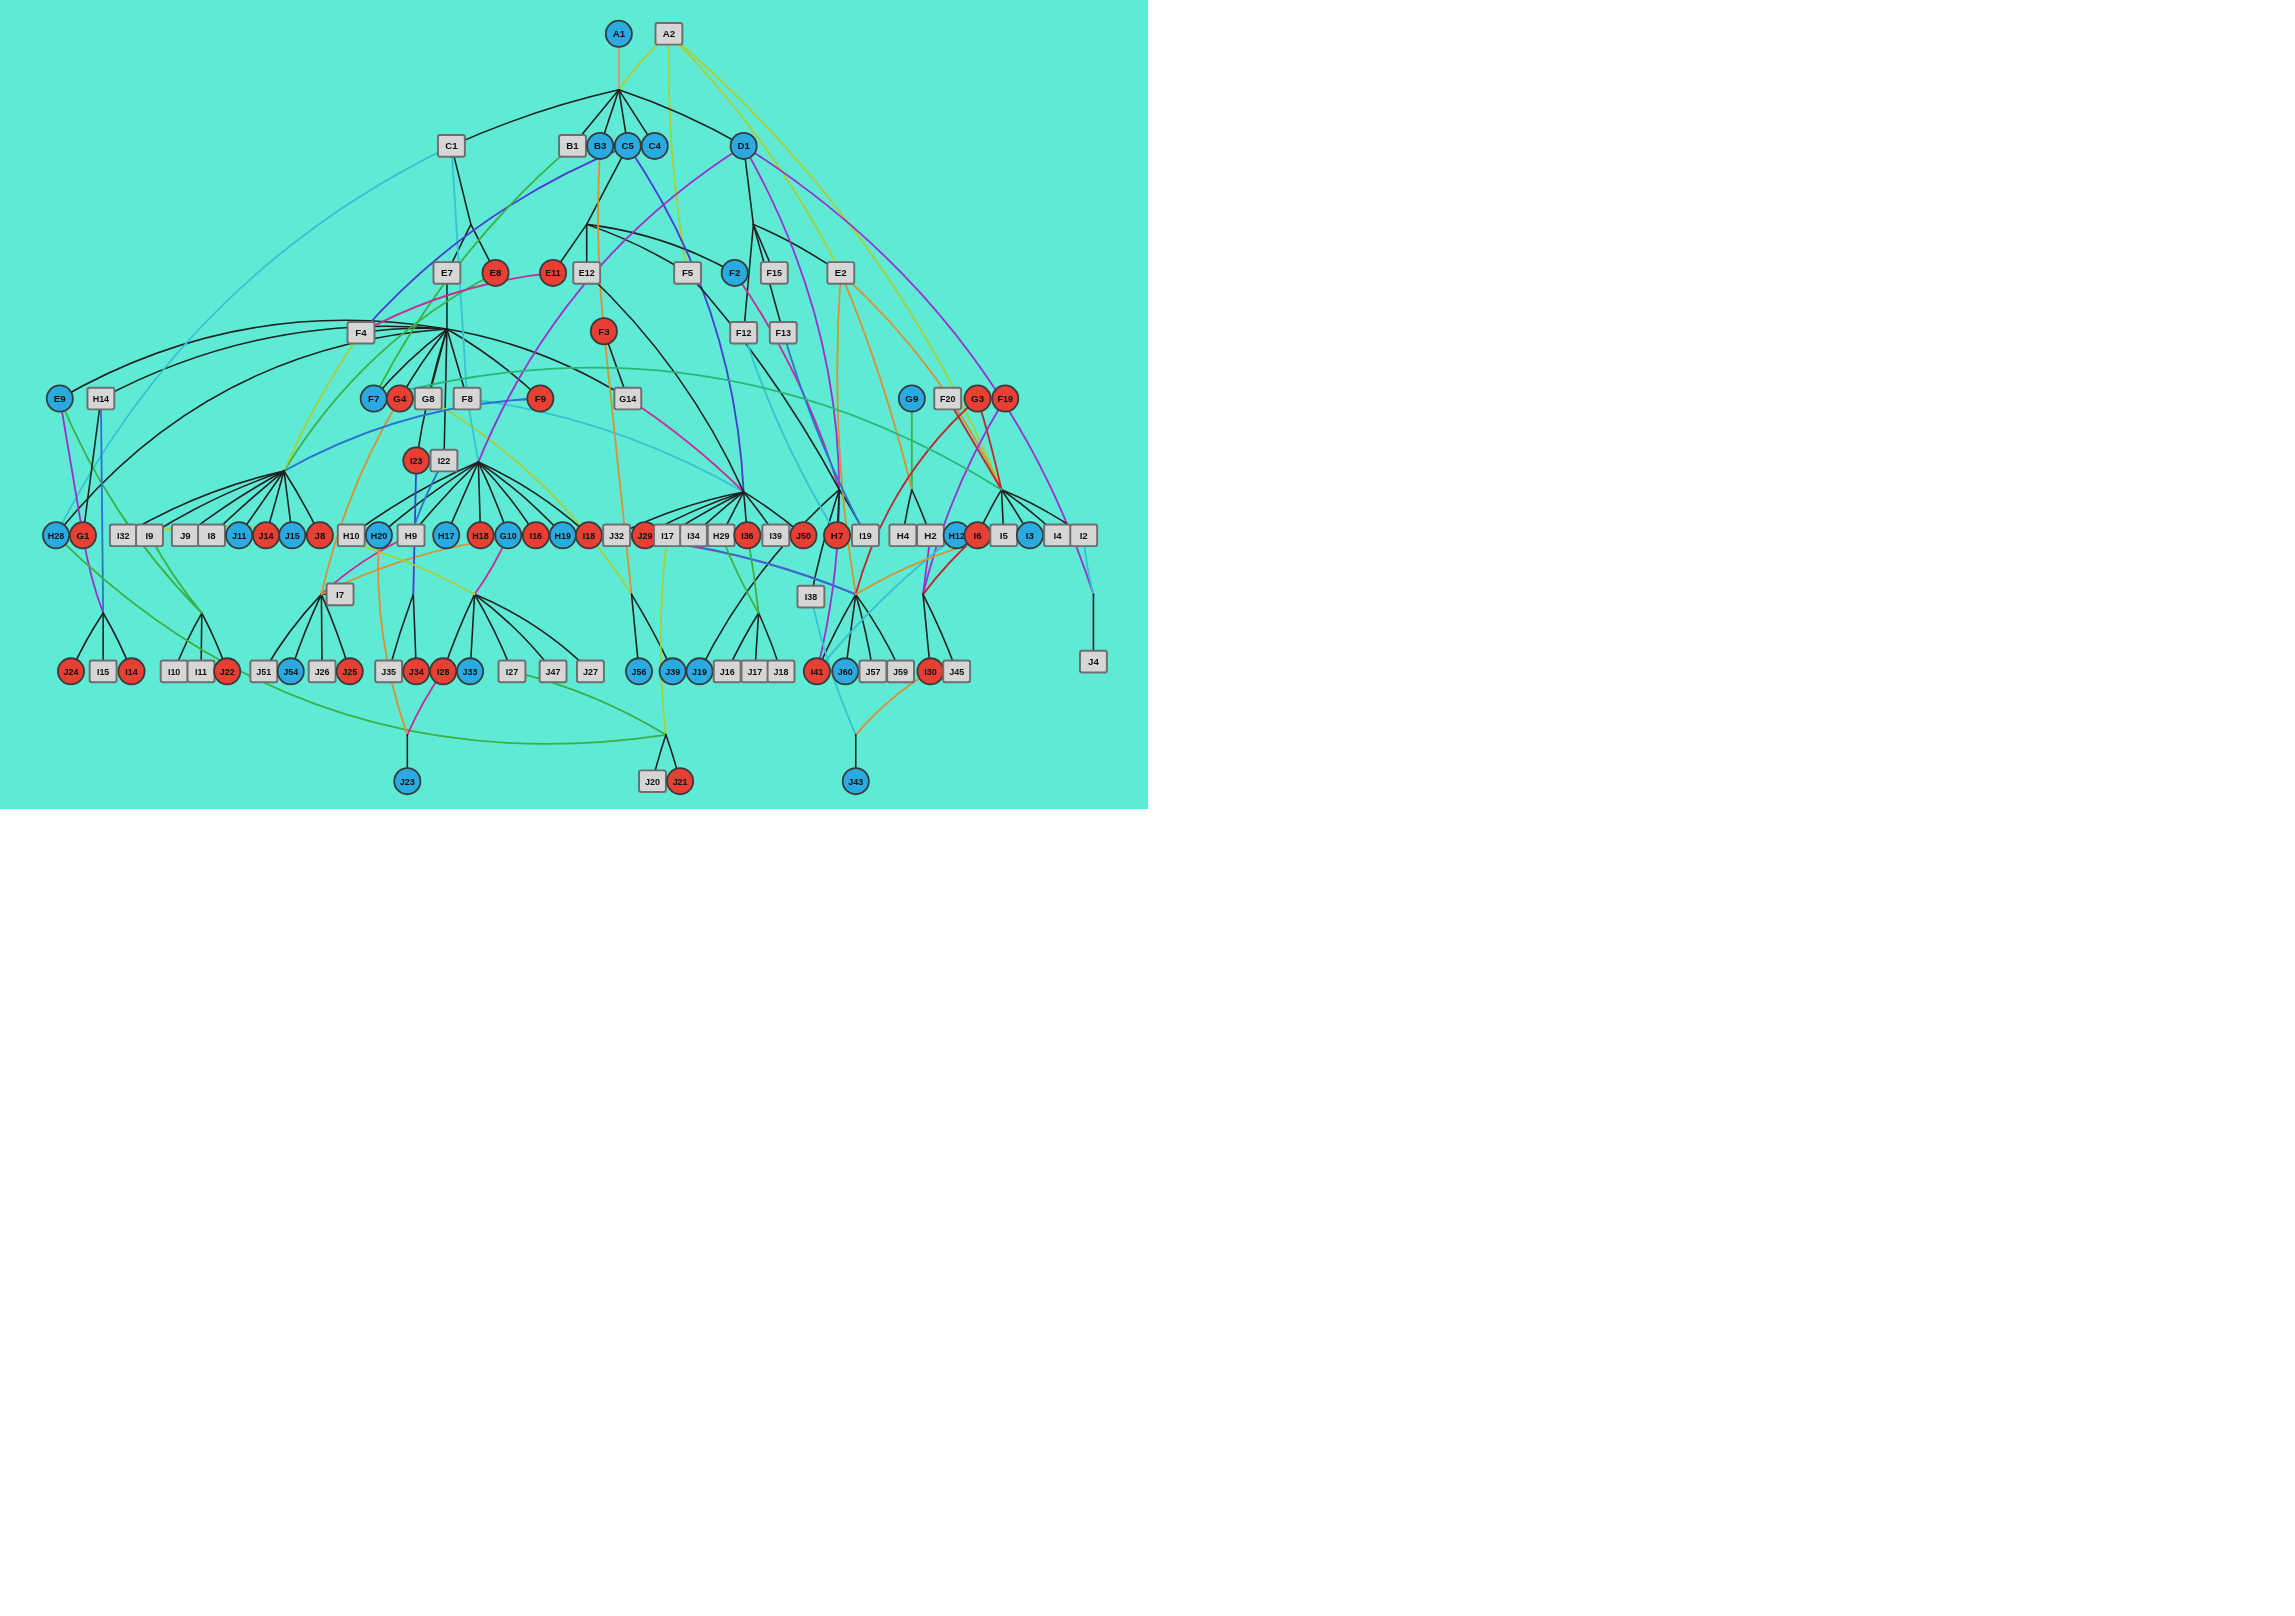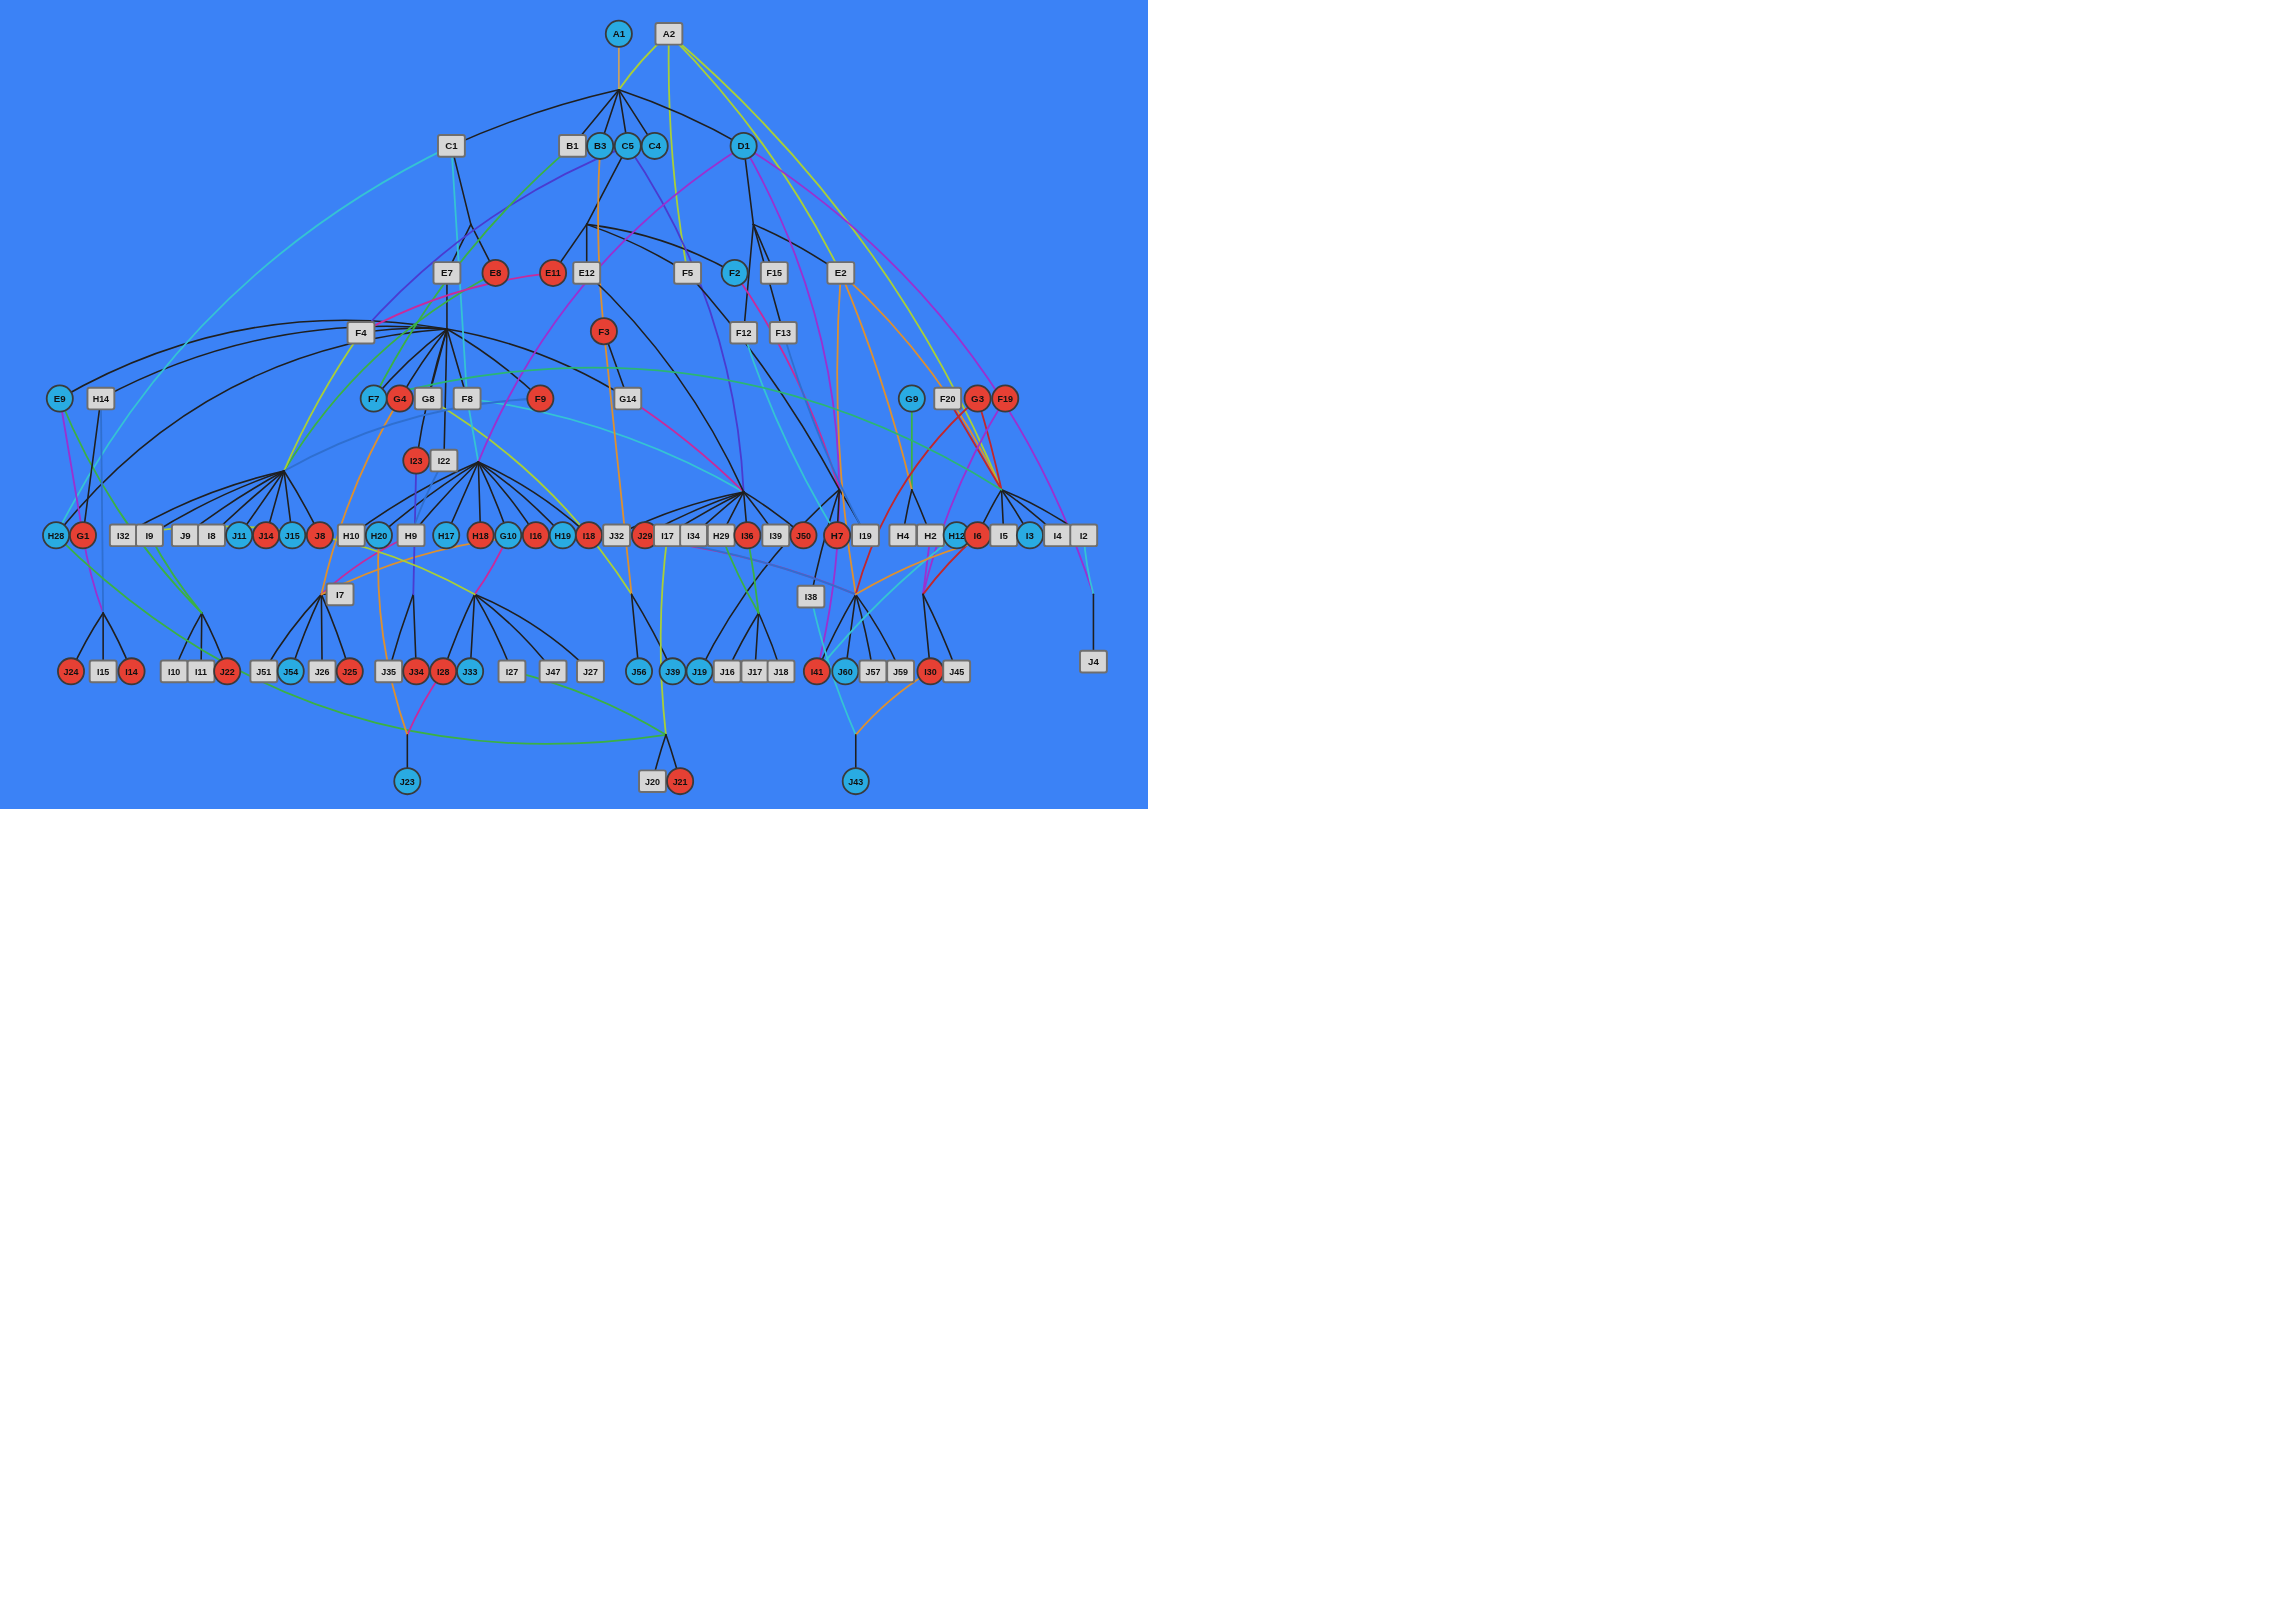--- a/index.html
+++ b/index.html
@@ -1,16 +1,16 @@
 <!DOCTYPE html>
 <html style="font-size:12px"><head>
 <meta charset="utf-8">
 <style>
   html,body{margin:0;padding:0;background:#ffffff;}
-  .stage{width:1148px;height:809px;position:relative;background:#3b82f6;overflow:hidden;}
+  .stage{width:1148px;height:809px;position:relative;background:#5eead4;overflow:hidden;}
   svg{display:block;}
   .node-label{font-family:"Liberation Sans","DejaVu Sans",sans-serif;font-weight:bold;fill:#111;
     text-anchor:middle;pointer-events:none;}
 </style>
 </head>
 <body>
 
 <div class="stage">
   <svg id="graph" width="1148" height="809" viewBox="0 0 1536 1082" xmlns="http://www.w3.org/2000/svg">
     <g id="edge-layer">

